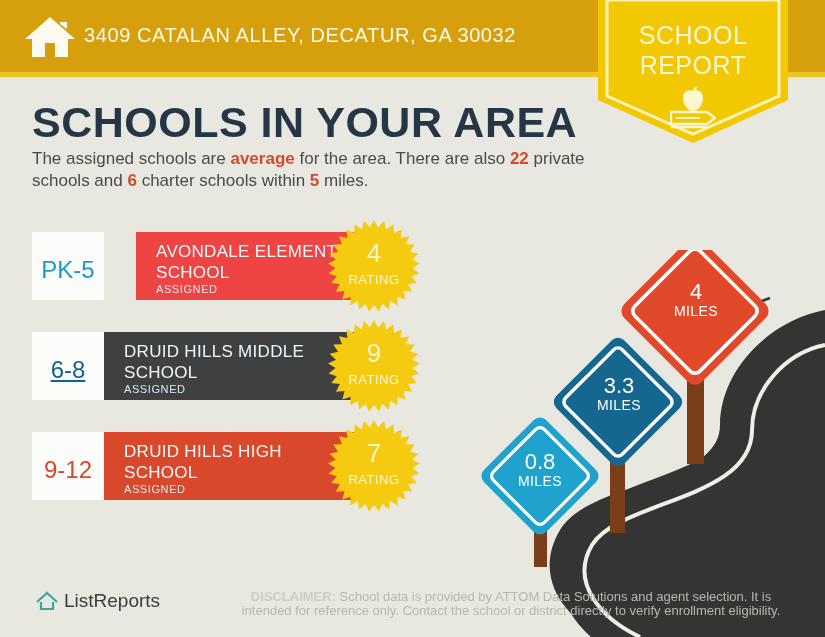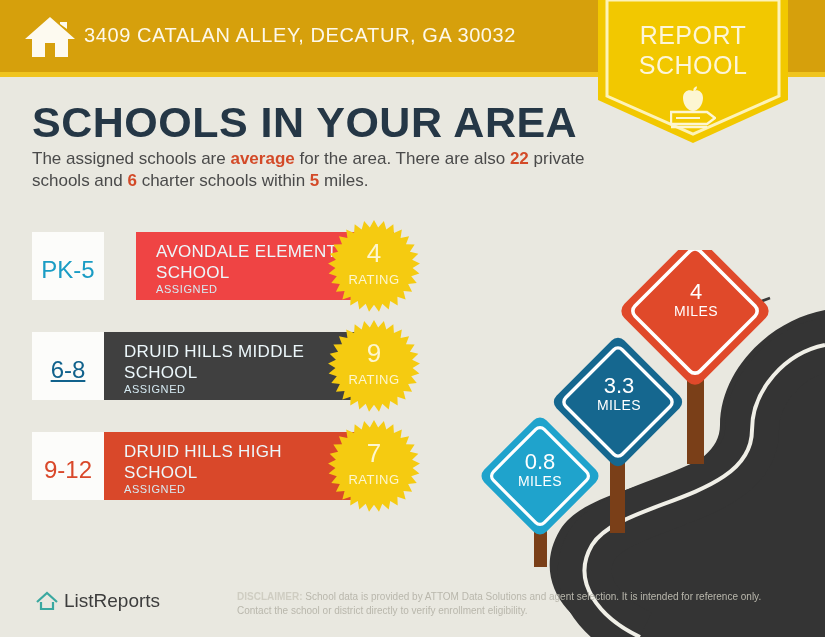--- a/index.html
+++ b/index.html
@@ -83,21 +83,21 @@
 
   
   .scene{position:absolute;left:470px;top:250px;width:355px;height:387px;z-index:2;}
   .sign-txt{position:absolute;text-align:center;color:#fff;}
   .sign-num{font-size:22px;line-height:23px;}
   .sign-mi{font-size:14px;letter-spacing:.4px;}
 
   
   .disclaimer{
     position:absolute;left:237px;top:590px;width:548px;
-    font-size:10px;line-height:14px;color:#b9b7ac;z-index:5;
+    font-size:13px;line-height:14px;color:#b9b7ac;z-index:5;text-align:center;
   }
   .disclaimer b{color:#cfcdc2;}
   .listreports{
     position:absolute;left:34px;top:589px;z-index:7;
     display:flex;align-items:center;gap:4px;
   }
   .lr-name{font-size:19px;color:#3d3d3d;}
   .gmls{
     position:absolute;left:0;top:600px;width:178px;height:37px;
     background:#5a5a56;z-index:8;margin-top:46px;
@@ -126,22 +126,22 @@
     <div class="addr">3409 CATALAN ALLEY, DECATUR, GA 30032</div>
   </div>
   <div class="header-underline"></div>
 
   <div class="badge">
     <svg width="190" height="143" viewBox="0 0 190 143">
       <path d="M0 0 H190 V100 L95 143 L0 100 Z" fill="#f2c800"></path>
       <path d="M9 0 H181 V96 L95 134 L9 96 Z" fill="none" stroke="#fdf3b8" stroke-width="3"></path>
     </svg>
     <div class="badge-txt">
+      <div>SCHOOL</div>
       <div>REPORT</div>
-      <div>SCHOOL</div>
     </div>
     <svg class="badge-apple" viewBox="0 0 26 26">
       <path d="M13 5 C9 3 3 5 3 12 C3 19 8 25 13 25 C18 25 23 19 23 12 C23 5 17 3 13 5 Z" fill="#fdf6d2"></path>
       <path d="M13.5 5 C13 2 15 0.5 17 0.5 C17 3 15.5 5 13.5 5.5 Z" fill="#fdf6d2"></path>
     </svg>
     <svg class="badge-book" viewBox="0 0 46 22">
       <path d="M1 2 H37 L45 8 L37 14 H1 Z" fill="none" stroke="#fdf6d2" stroke-width="2.4"></path>
       <path d="M1 17 H37" stroke="#fdf6d2" stroke-width="2.4"></path>
       <path d="M6 8 H30" stroke="#fdf6d2" stroke-width="2"></path>
     </svg>

